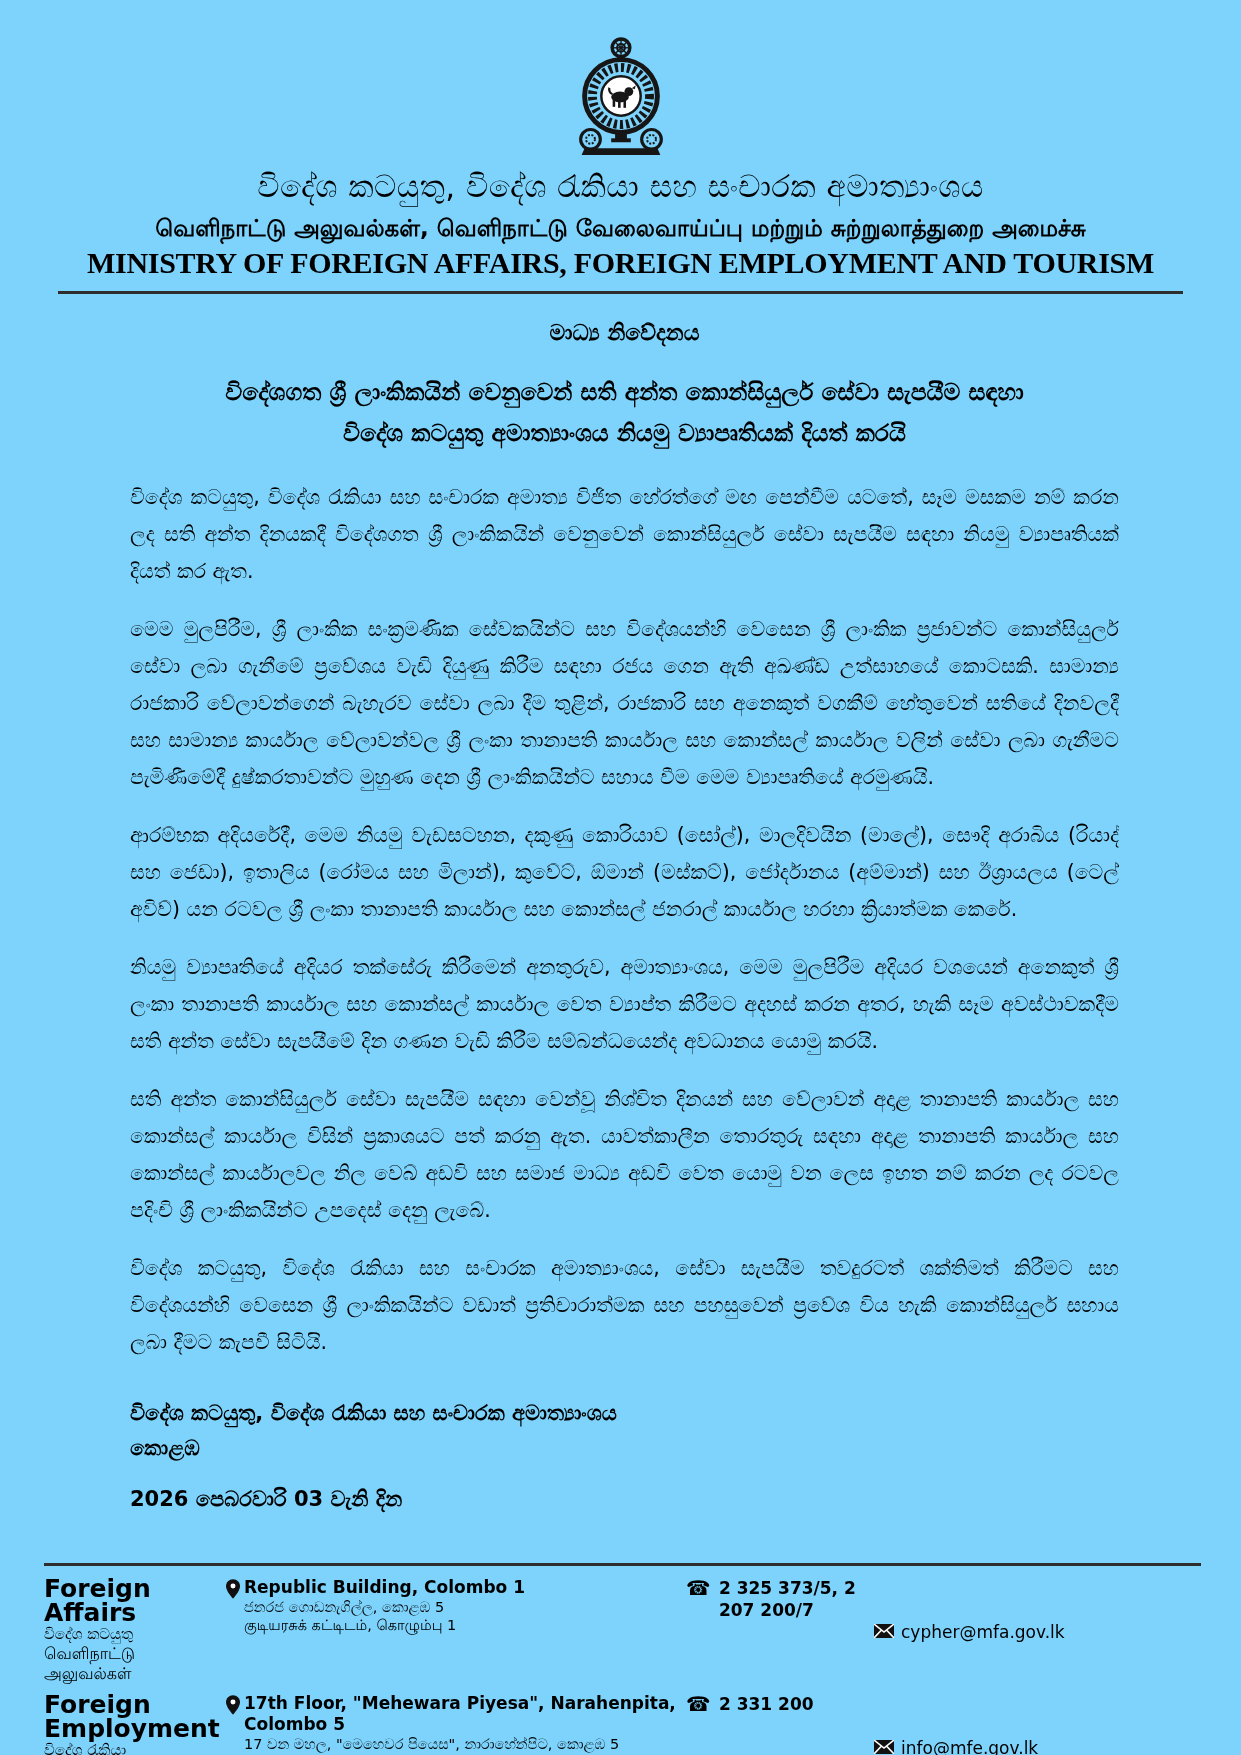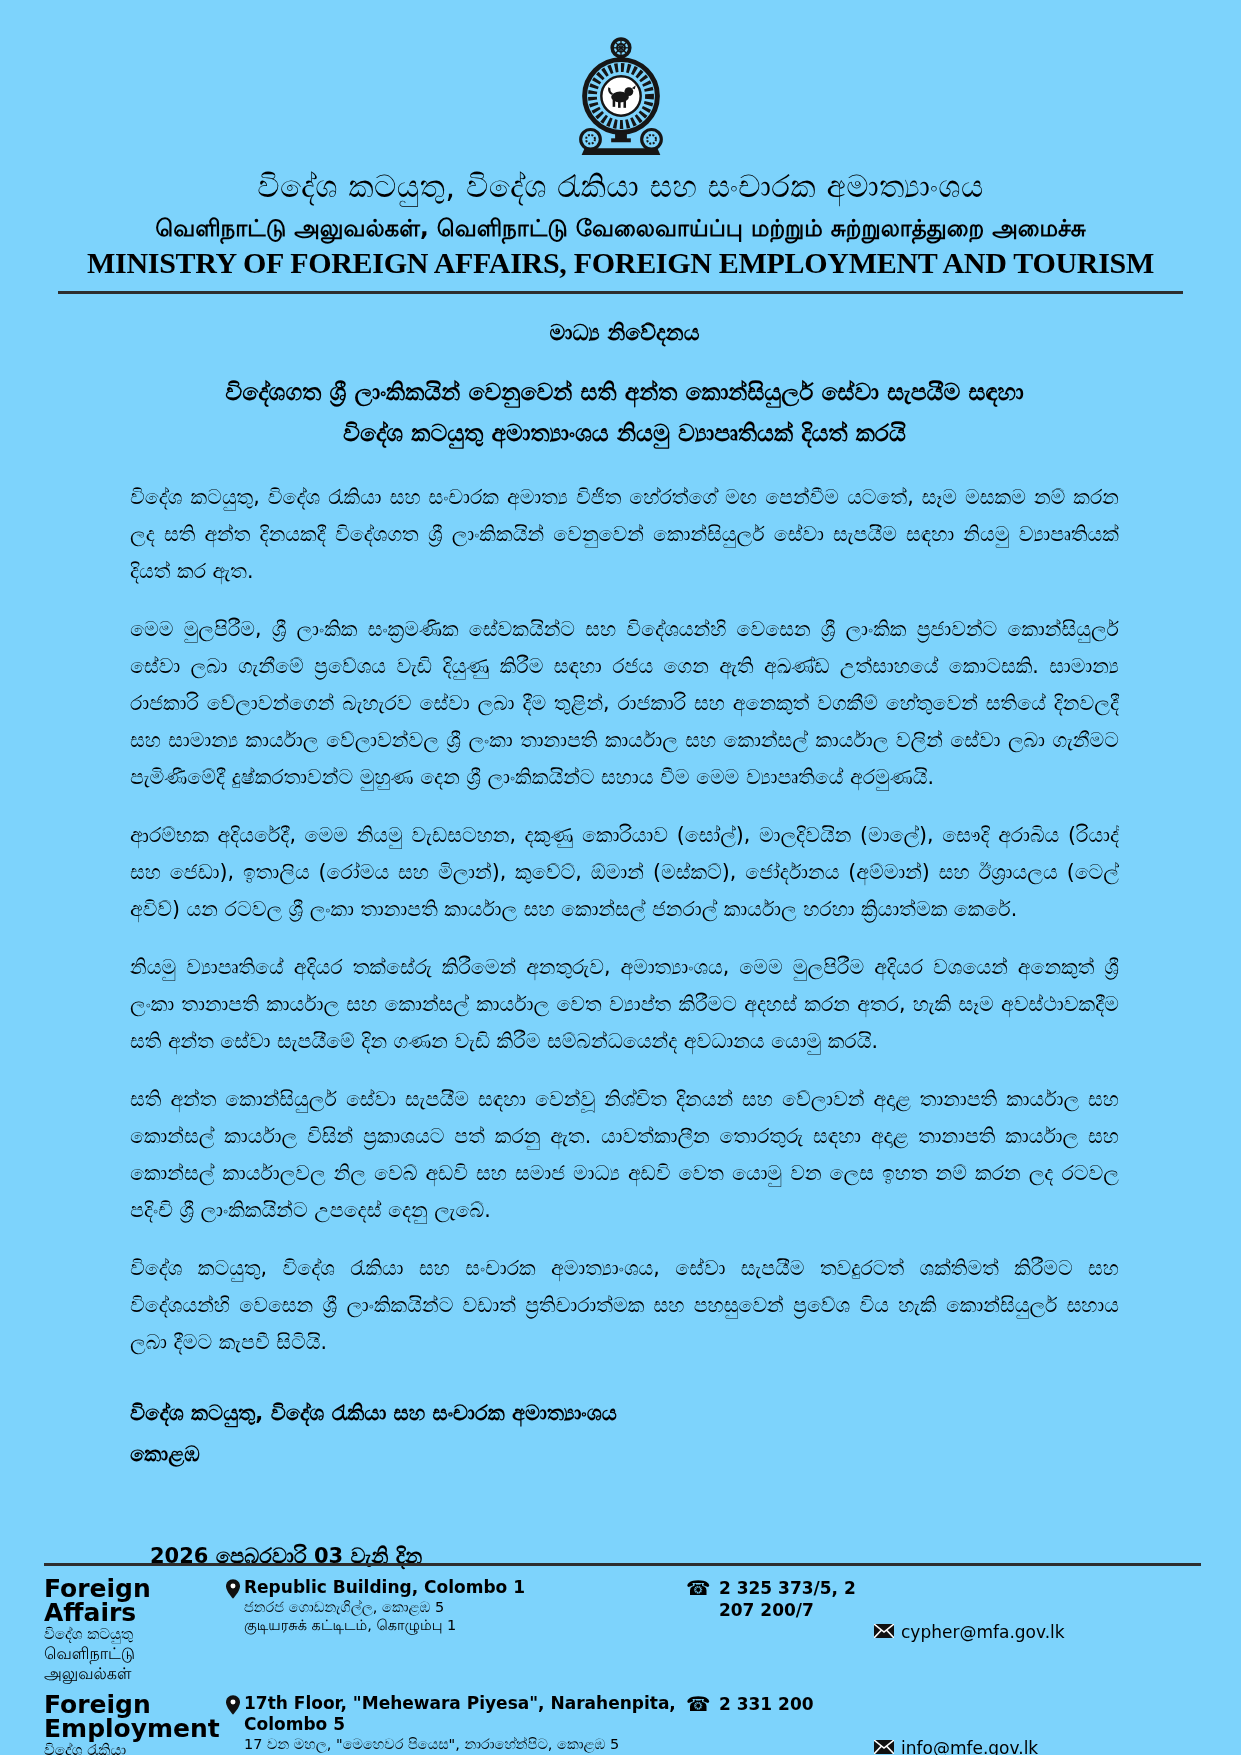--- a/index.html
+++ b/index.html
@@ -20,22 +20,22 @@
   .ministry-ta { font-size:23px; line-height:30px; font-weight:bold; margin-top:9px; }
   .ministry-en { font-family:"Liberation Serif", serif; font-weight:bold; font-size:30px; line-height:34px; margin-top:3px; letter-spacing:-0.3px; }
   .header-rule { border:0; border-top:3px solid #2e2e2e; margin:11px 58px 0 58px; }
   
   .main { position:absolute; left:130px; right:122px; top:320px; height:1072px; overflow:hidden; }
   .kicker { text-align:center; font-size:22px; font-weight:600; margin-bottom:27px; }
   .doc-title { text-align:center; font-weight:bold; font-size:23.5px; line-height:41px; margin-bottom:25px; }
   .main p.body-par { font-size:20.5px; line-height:37px; text-align:justify; margin-bottom:21px; }
   
   .signature { position:absolute; left:130px; top:1396px; font-weight:bold; font-size:21px; line-height:35px; }
-  .sig-place { margin-top:6px; }
-  .date-line { position:absolute; left:130px; top:1544px; font-weight:bold; font-size:21px;margin-left:20px; }
+  .sig-place { margin-top:0; }
+  .date-line { position:absolute; left:130px; top:1487px; font-weight:bold; font-size:21px; }
   
   .footer { position:absolute; left:44px; right:40px; top:1563px; }
   .footer-rule { border:0; border-top:3px solid #2e2e2e; margin-bottom:5px; }
   .footer-row { display:grid; grid-template-columns:182px 460px 188px 1fr; align-items:start; padding:6px 0 3px 0; }
   .dept-label .en { font-weight:bold; font-size:25px; line-height:24px; }
   .dept-label .si { font-size:15px; line-height:19px; }
   .dept-label .ta { font-size:16px; line-height:20px; }
   .addr { display:flex; gap:4px; }
   .addr .pin { flex:0 0 14px; margin-top:2px; }
   .addr .en { font-weight:bold; font-size:17px; line-height:21px; }

